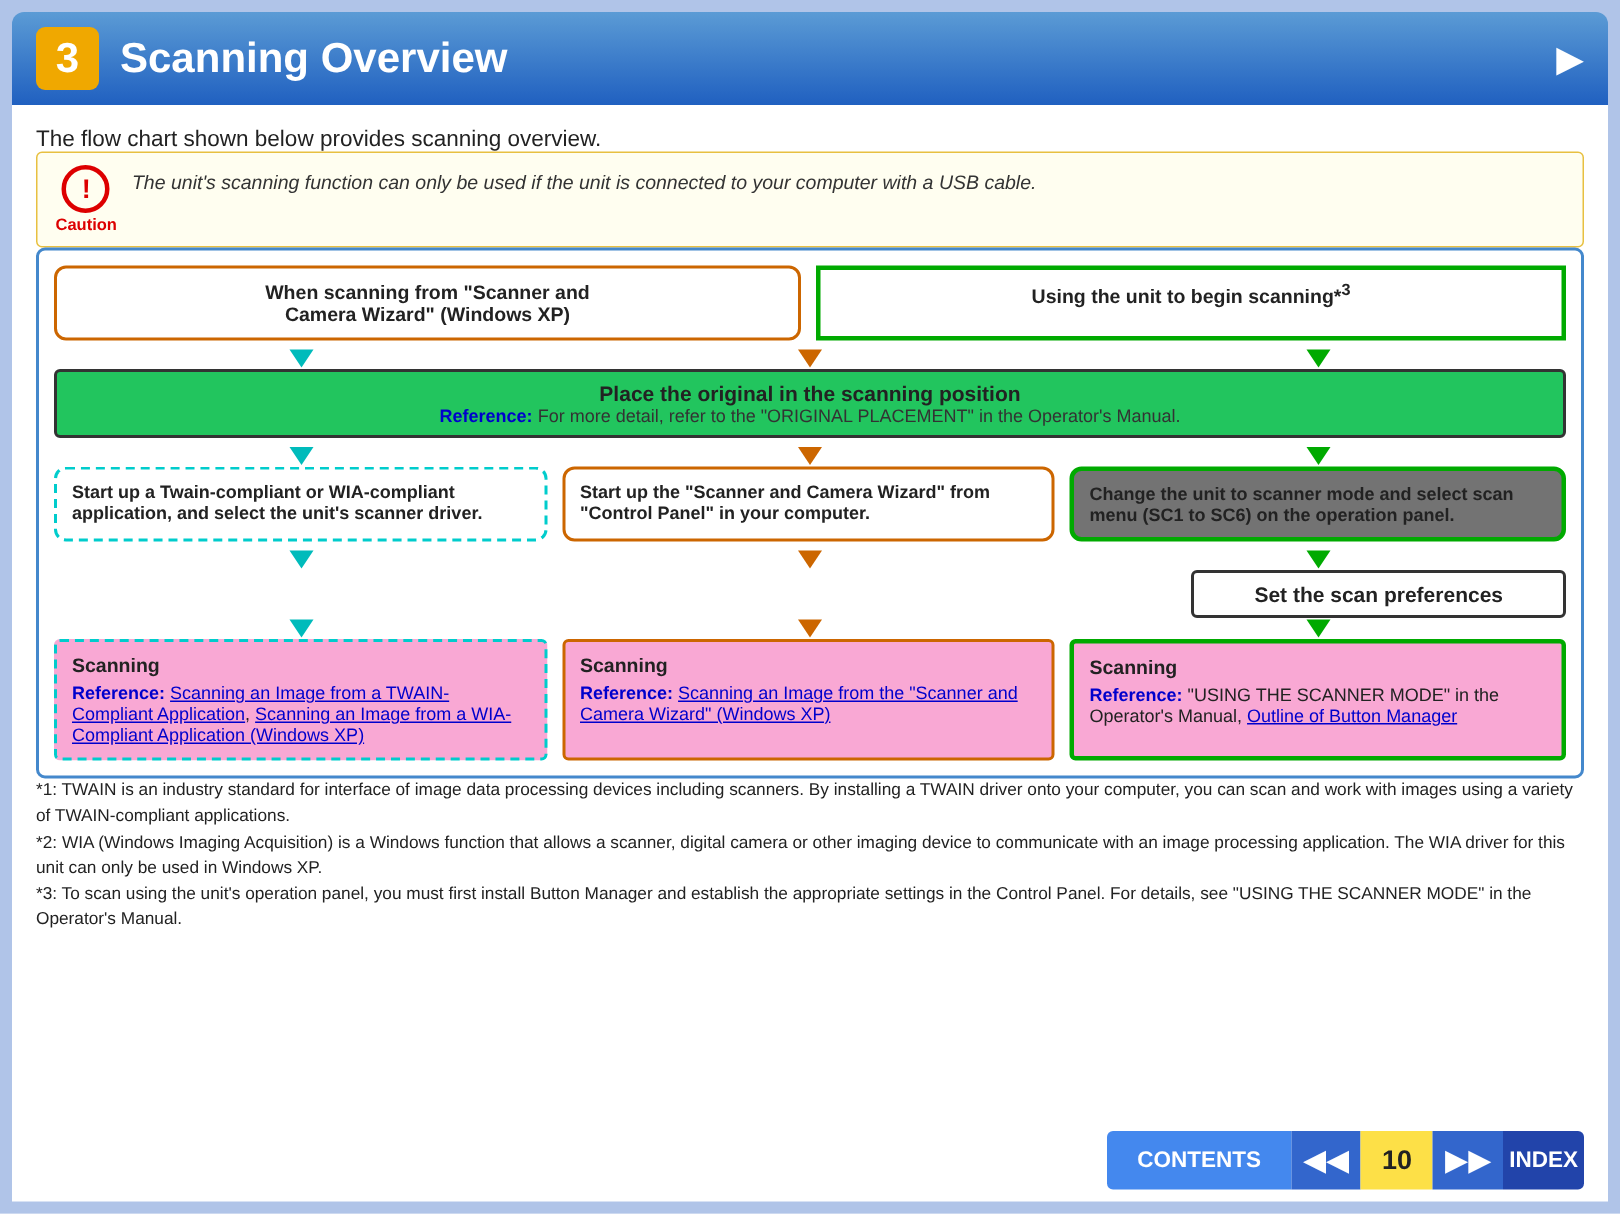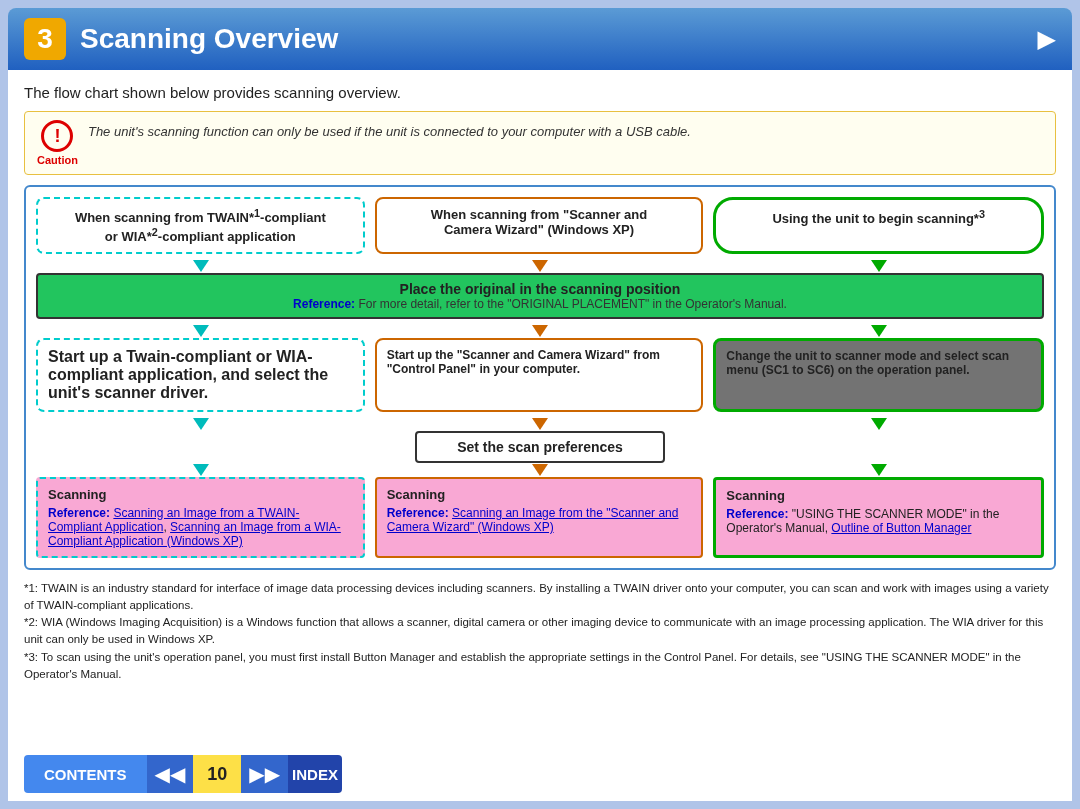--- a/index.html
+++ b/index.html
@@ -57,21 +57,20 @@
       font-size: 24px;
     }
 
     
     .content-area {
       background: white;
       flex: 1;
       padding: 14px 16px 8px 16px;
       display: flex;
       flex-direction: column;
-      gap: 10px;
     }
 
     .intro-text {
       font-size: 15px;
       color: #222;
     }
 
     
     .caution-box {
       border: 1px solid #e8c040;
@@ -152,21 +151,21 @@
       font-size: 13px;
       font-weight: bold;
       color: #222;
       flex: 1;
       text-align: center;
       background: white;
     }
 
     .box-unit-begin {
       border: 3px solid #00aa00;
-      border-radius: 20px;
+      border-radius: 0;
       padding: 8px 10px;
       font-size: 13px;
       font-weight: bold;
       color: #222;
       flex: 1;
       text-align: center;
       background: white;
     }
 
     
@@ -194,21 +193,21 @@
     .middle-row {
       display: flex;
       gap: 10px;
       margin-bottom: 6px;
     }
 
     .box-start-twain {
       border: 2px dashed #00cccc;
       border-radius: 8px;
       padding: 8px 10px;
-      font-size: 16px;
+      font-size: 12px;
       font-weight: bold;
       color: #222;
       flex: 1;
       background: white;
     }
 
     .box-start-camera {
       border: 2px solid #cc6600;
       border-radius: 8px;
       padding: 8px 10px;
@@ -226,21 +225,21 @@
       font-size: 12px;
       font-weight: bold;
       color: #222;
       flex: 1;
       background: #737373;
     }
 
     
     .scan-prefs-row {
       display: flex;
-      justify-content: center;
+      justify-content: flex-end;
       margin-bottom: 0;
     }
 
     .box-scan-prefs {
       border: 2px solid #333;
       border-radius: 4px;
       padding: 6px 40px;
       font-size: 14px;
       font-weight: bold;
       color: #222;
@@ -289,20 +288,21 @@
     .footnotes {
       font-size: 11.5px;
       color: #222;
       line-height: 1.5;
       flex: 1;
     }
 
     
     .bottom-nav {
       display: flex;
+      justify-content: flex-end;
       align-items: stretch;
       gap: 0;
       margin-top: 6px;
     }
 
     .nav-contents {
       background: #4488ee;
       color: white;
       font-size: 15px;
       font-weight: bold;
@@ -397,23 +397,20 @@
       <div class="caution-icon-wrap">
         <div class="caution-circle">!</div>
         <div class="caution-label">Caution</div>
       </div>
       <div class="caution-text">The unit's scanning function can only be used if the unit is connected to your computer with a USB cable.</div>
     </div>
 
     <div class="flowchart">
 
       <div class="top-row">
-        <div class="box-twain">
-          <span>When scanning from TWAIN*<sup>1</sup>-compliant<br>or WIA*<sup>2</sup>-compliant application</span>
-        </div>
         <div class="box-scanner-wizard">
           <span>When scanning from "Scanner and<br>Camera Wizard" (Windows XP)</span>
         </div>
         <div class="box-unit-begin">
           <span>Using the unit to begin scanning*<sup>3</sup></span>
         </div>
       </div>
 
       <div class="vert-arrow-section">
         <div class="vert-arrow-col">

